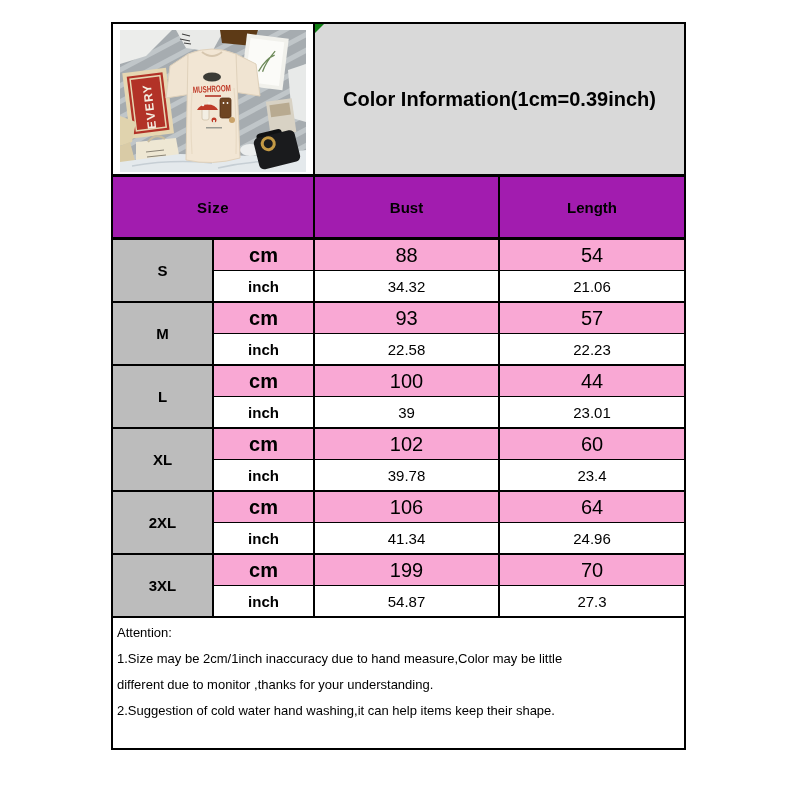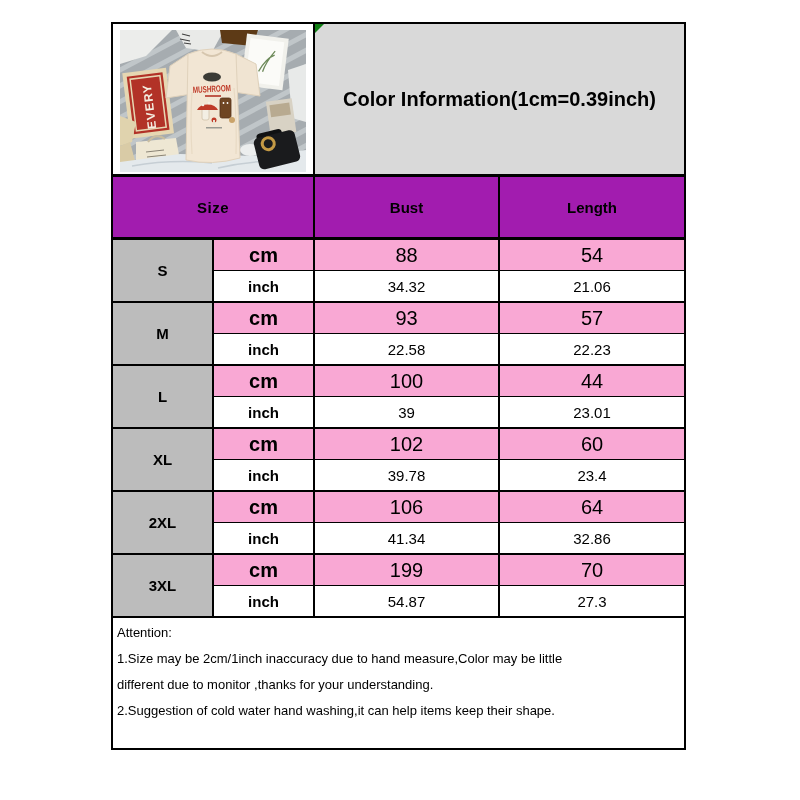--- a/index.html
+++ b/index.html
@@ -249,21 +249,21 @@
 
       <tr class="cm-row">
         <td rowspan="2" class="size-label">2XL</td>
         <td class="unit-cell">cm</td>
         <td>106</td>
         <td>64</td>
       </tr>
       <tr class="inch-row">
         <td class="unit-cell">inch</td>
         <td>41.34</td>
-        <td>32.86</td>
+        <td>24.96</td>
       </tr>
 
       <tr class="cm-row">
         <td rowspan="2" class="size-label">3XL</td>
         <td class="unit-cell">cm</td>
         <td>199</td>
         <td>70</td>
       </tr>
       <tr class="inch-row">
         <td class="unit-cell">inch</td>

